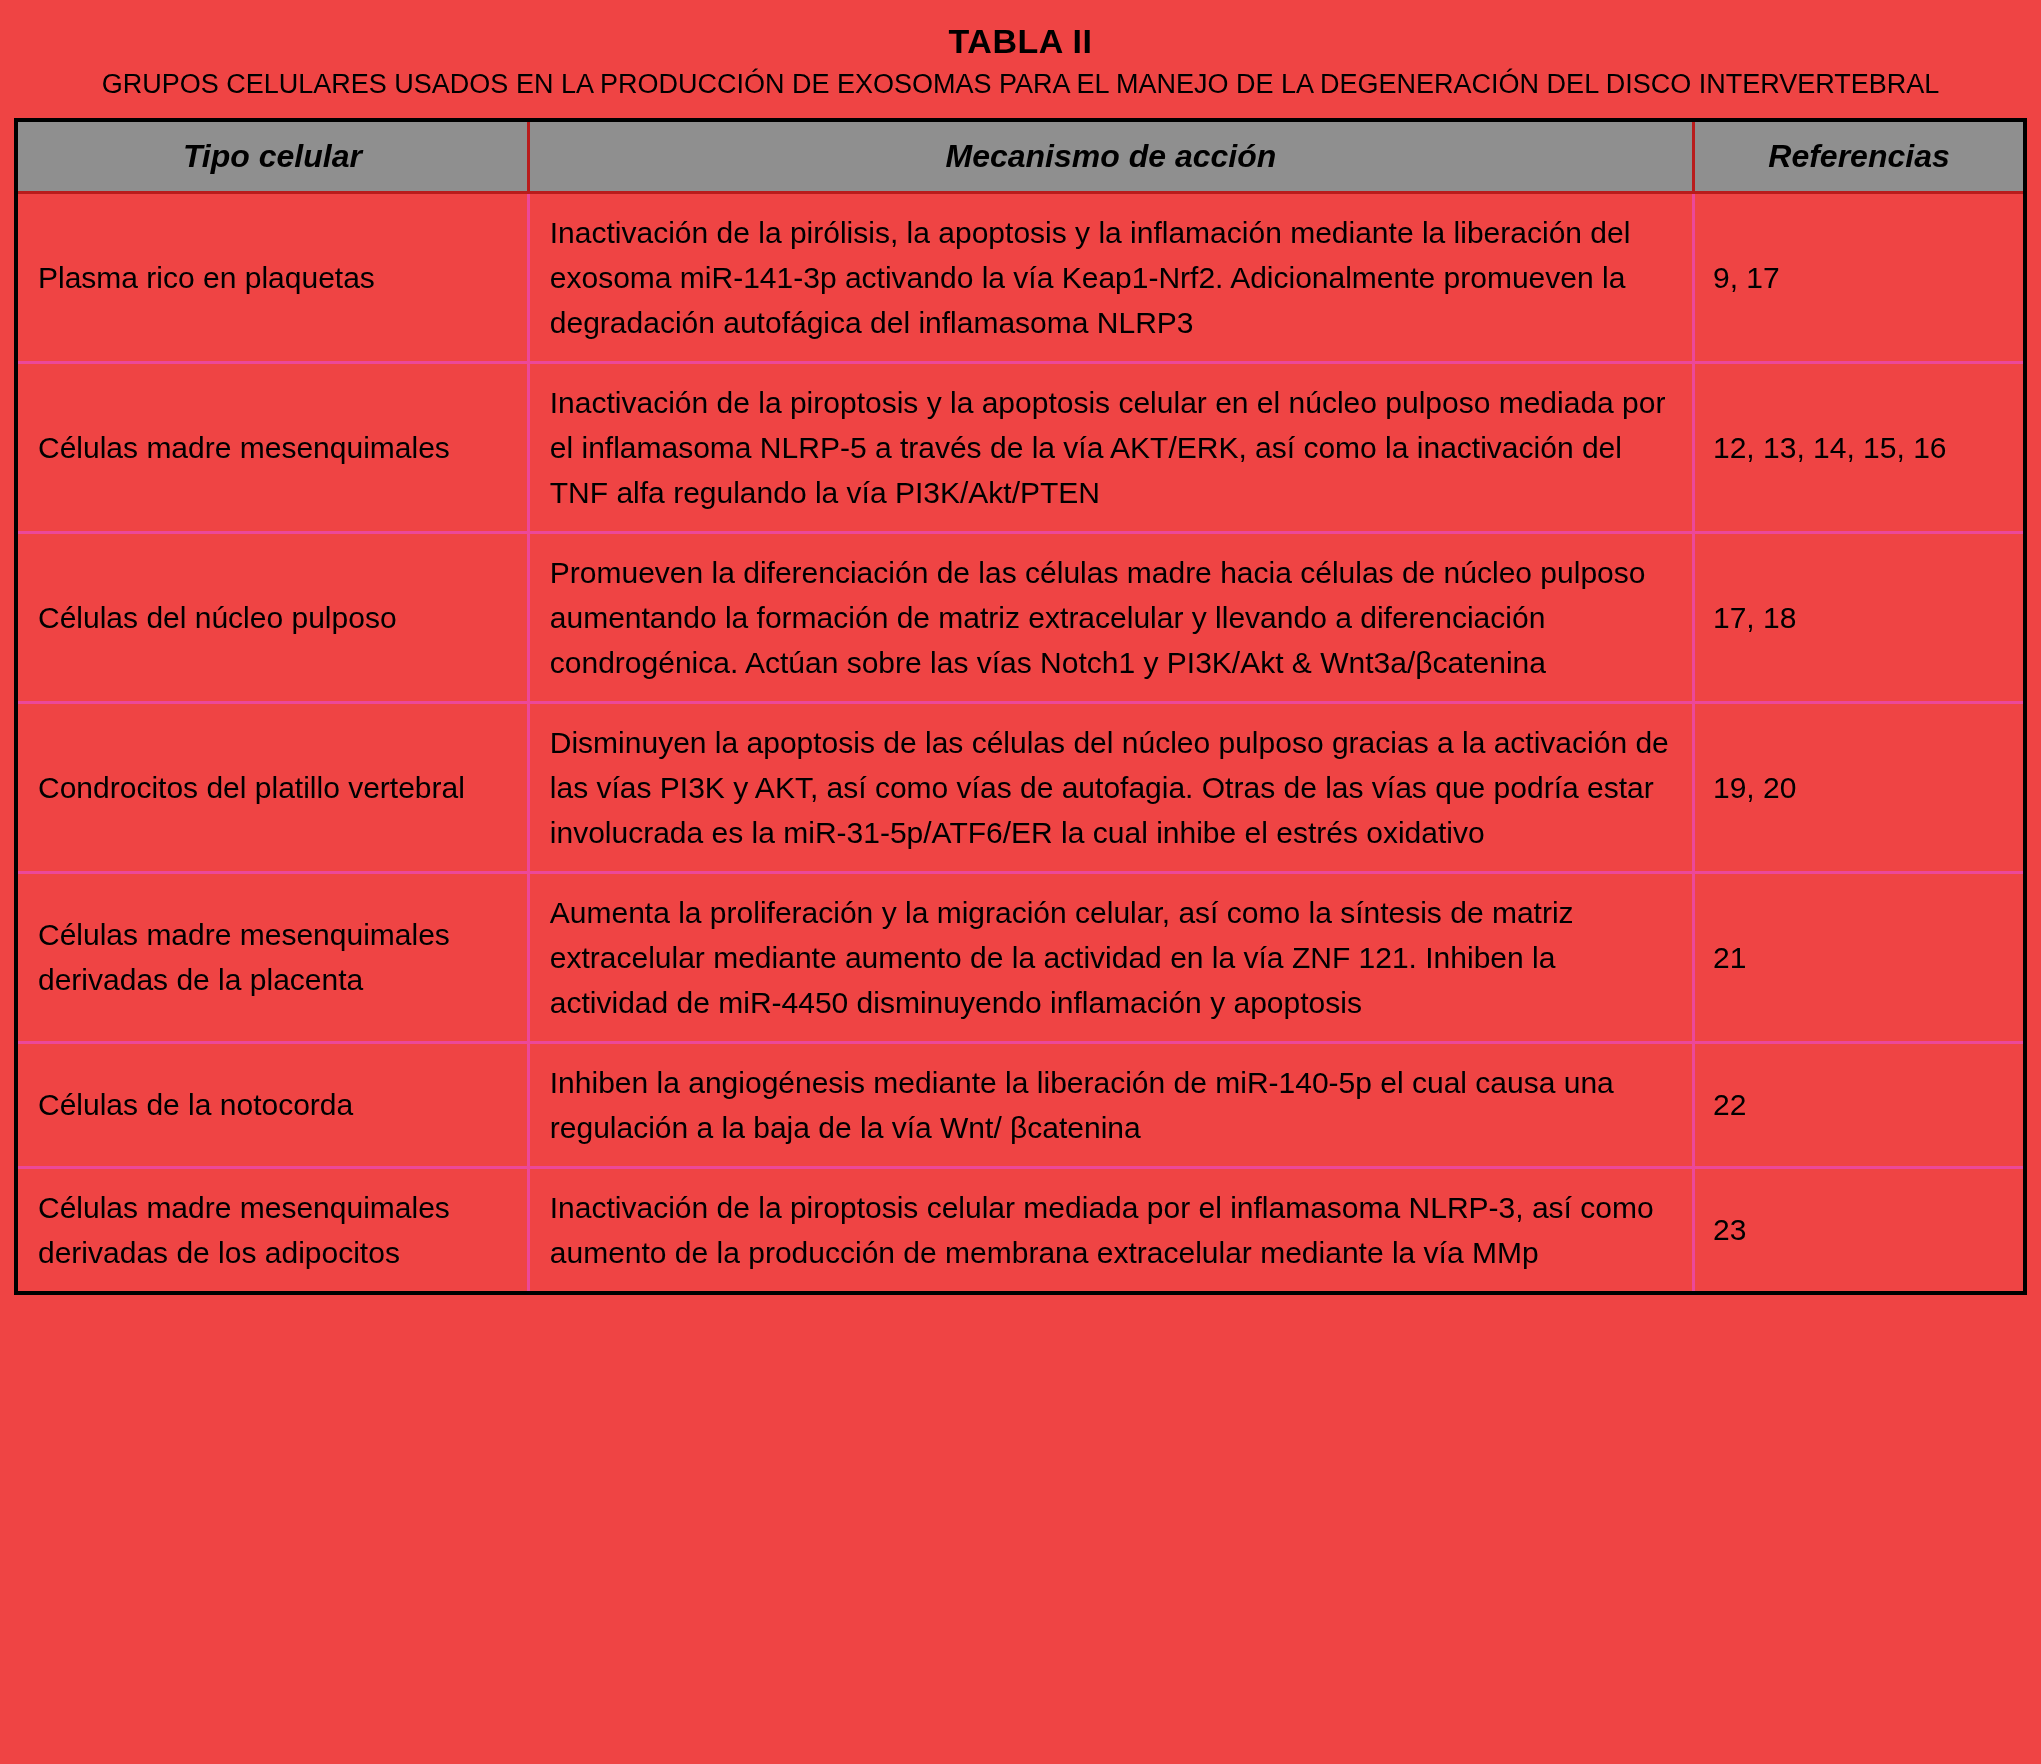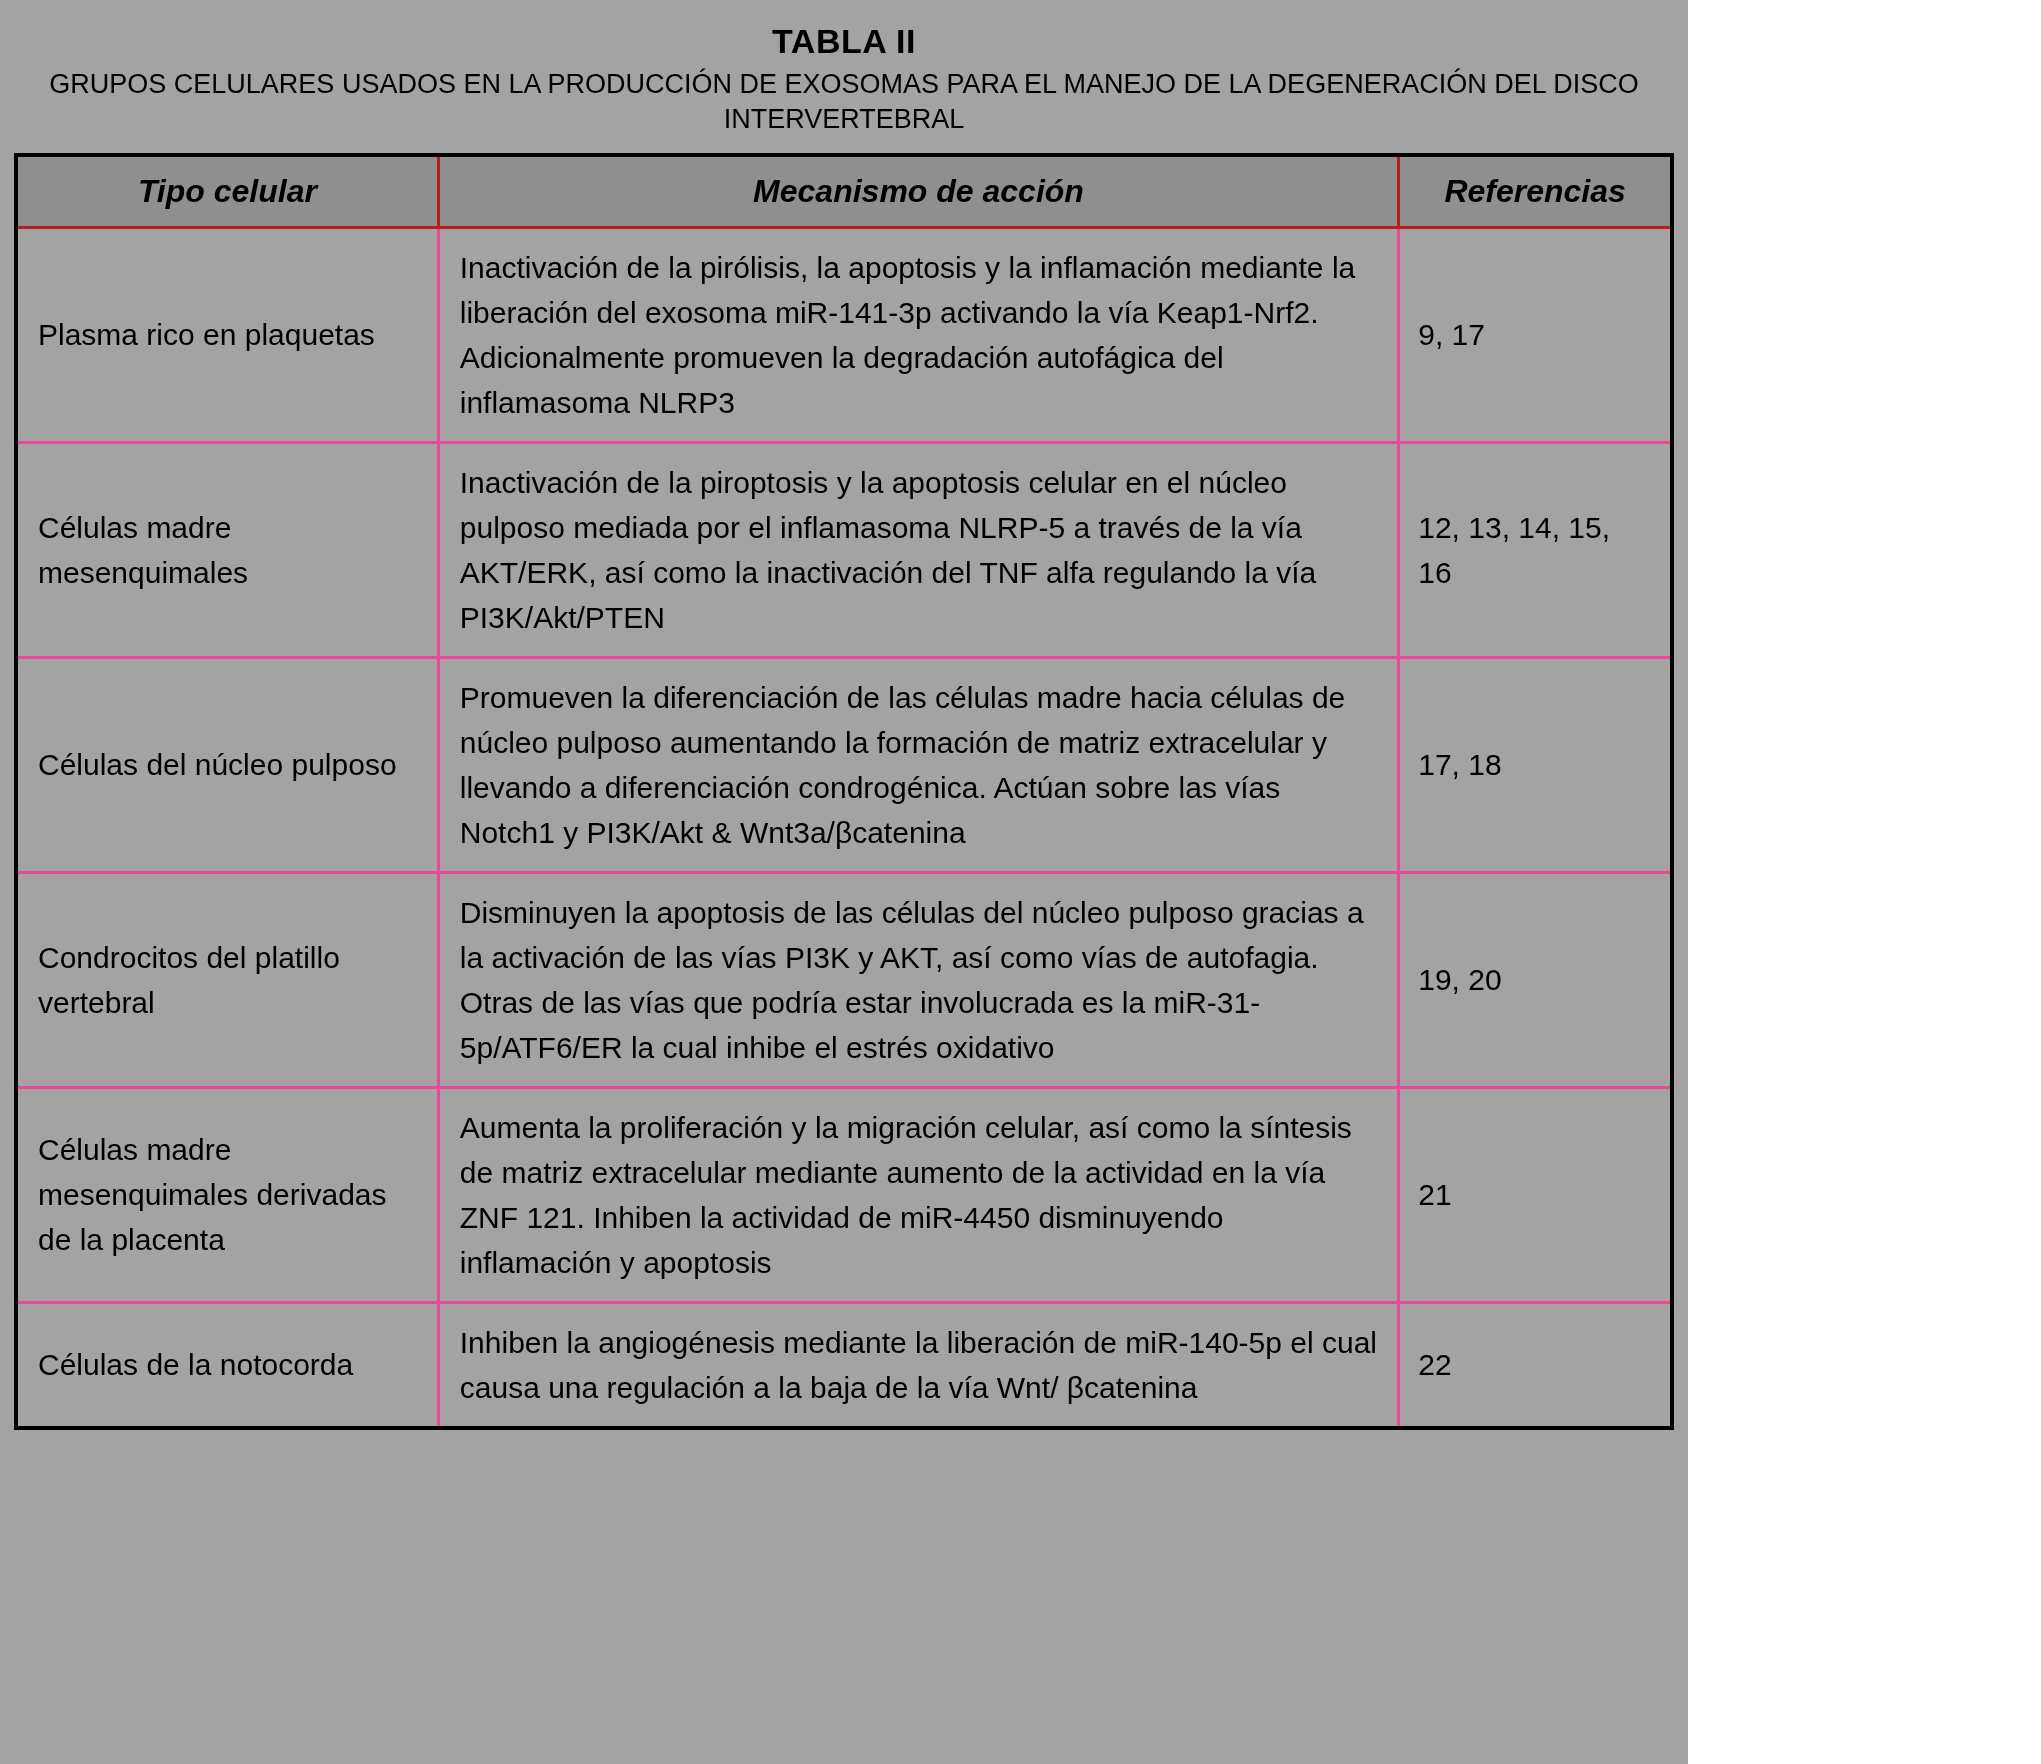--- a/index.html
+++ b/index.html
@@ -2,23 +2,23 @@
 <html><head>
 <meta charset="utf-8">
 <style>
   * { margin: 0; padding: 0; box-sizing: border-box; }
   html, body {
     background: #ffffff;
     color: #000000;
     font-family: "Liberation Sans", sans-serif;
   }
   .page {
-    width: 1688px;
+    width: 2041px;
     min-height: 1764px;
-    background: #a3a3a3;
+    background: #ef4444;
     padding: 20px 14px 16px 14px;
   }
   .title {
     text-align: center;
     font-weight: bold;
     font-size: 34px;
     letter-spacing: 0.5px;
     line-height: 1.25;
   }
   .caption {
@@ -104,16 +104,21 @@
       <tr>
         <td class="cell tipo-cell">Células madre mesenquimales derivadas de la placenta</td>
         <td class="cell mec-cell">Aumenta la proliferación y la migración celular, así como la síntesis de matriz extracelular mediante aumento de la actividad en la vía ZNF 121. Inhiben la actividad de miR-4450 disminuyendo inflamación y apoptosis</td>
         <td class="cell ref-cell">21</td>
       </tr>
       <tr>
         <td class="cell tipo-cell">Células de la notocorda</td>
         <td class="cell mec-cell">Inhiben la angiogénesis mediante la liberación de miR-140-5p el cual causa una regulación a la baja de la vía Wnt/ βcatenina</td>
         <td class="cell ref-cell">22</td>
       </tr>
+      <tr>
+        <td class="cell tipo-cell">Células madre mesenquimales derivadas de los adipocitos</td>
+        <td class="cell mec-cell">Inactivación de la piroptosis celular mediada por el inflamasoma NLRP-3, así como aumento de la producción de membrana extracelular mediante la vía MMp</td>
+        <td class="cell ref-cell">23</td>
+      </tr>
     </tbody>
   </table>
 
 </div>
 
 </body></html>

